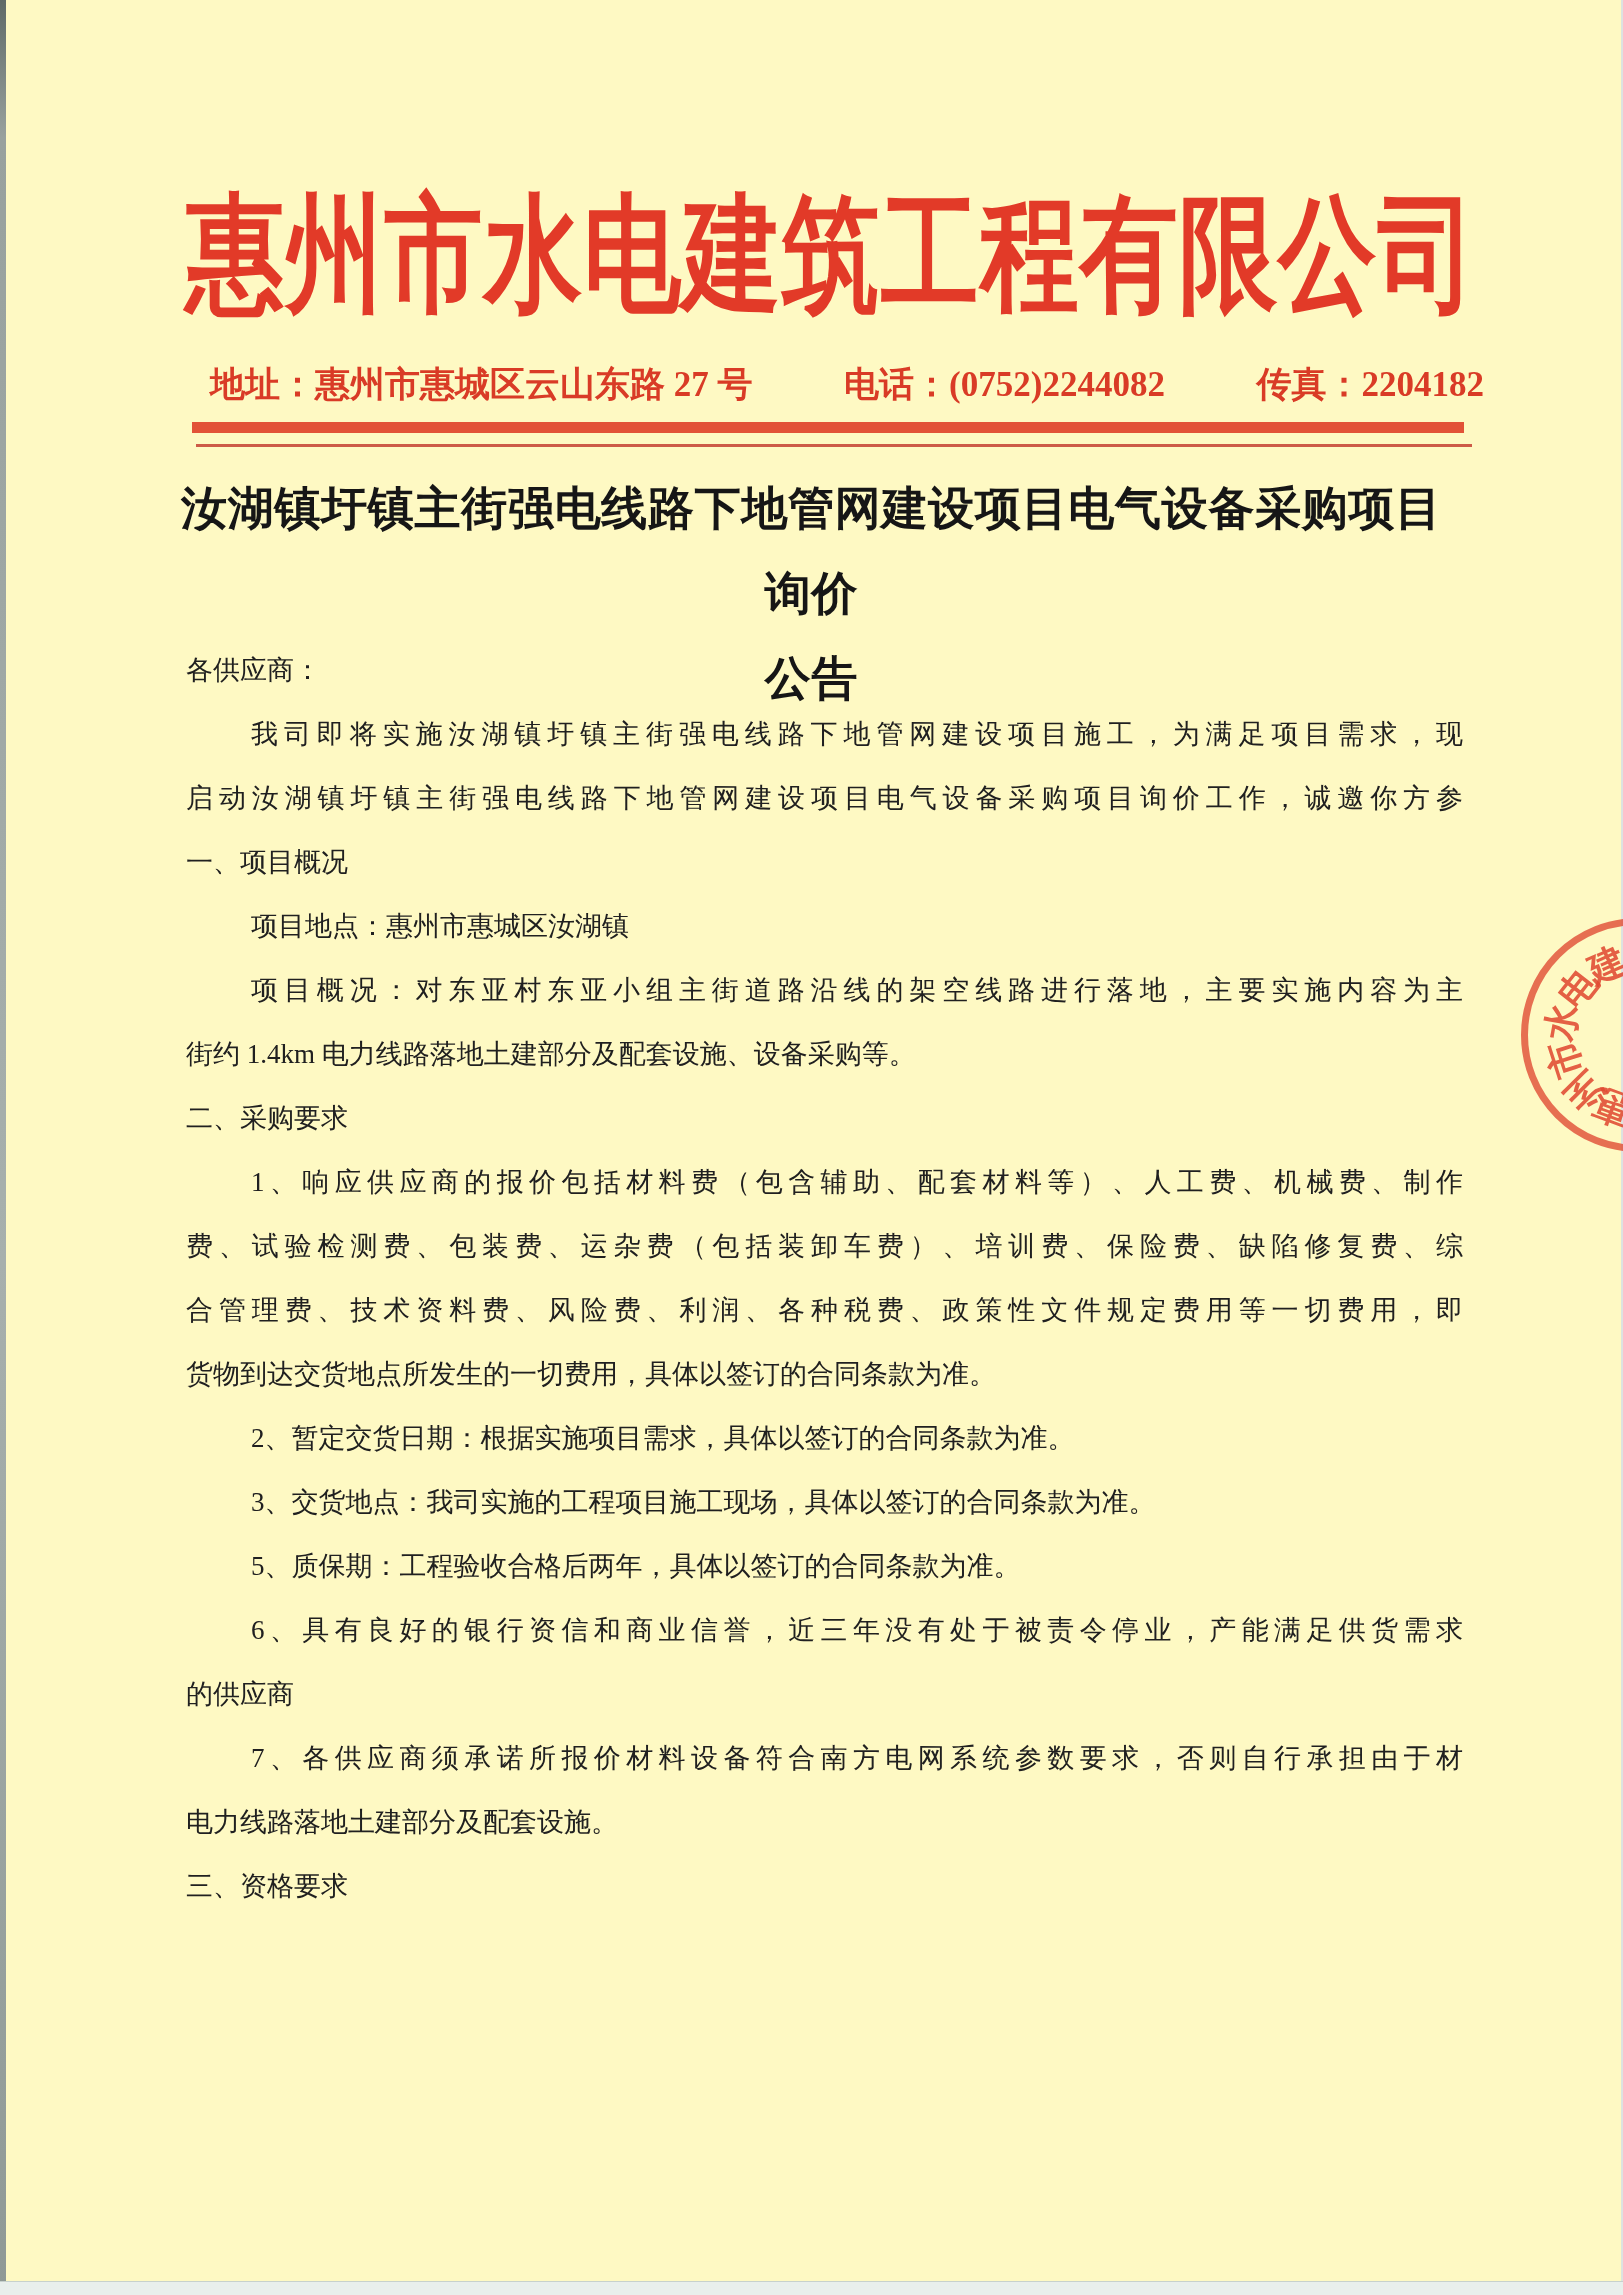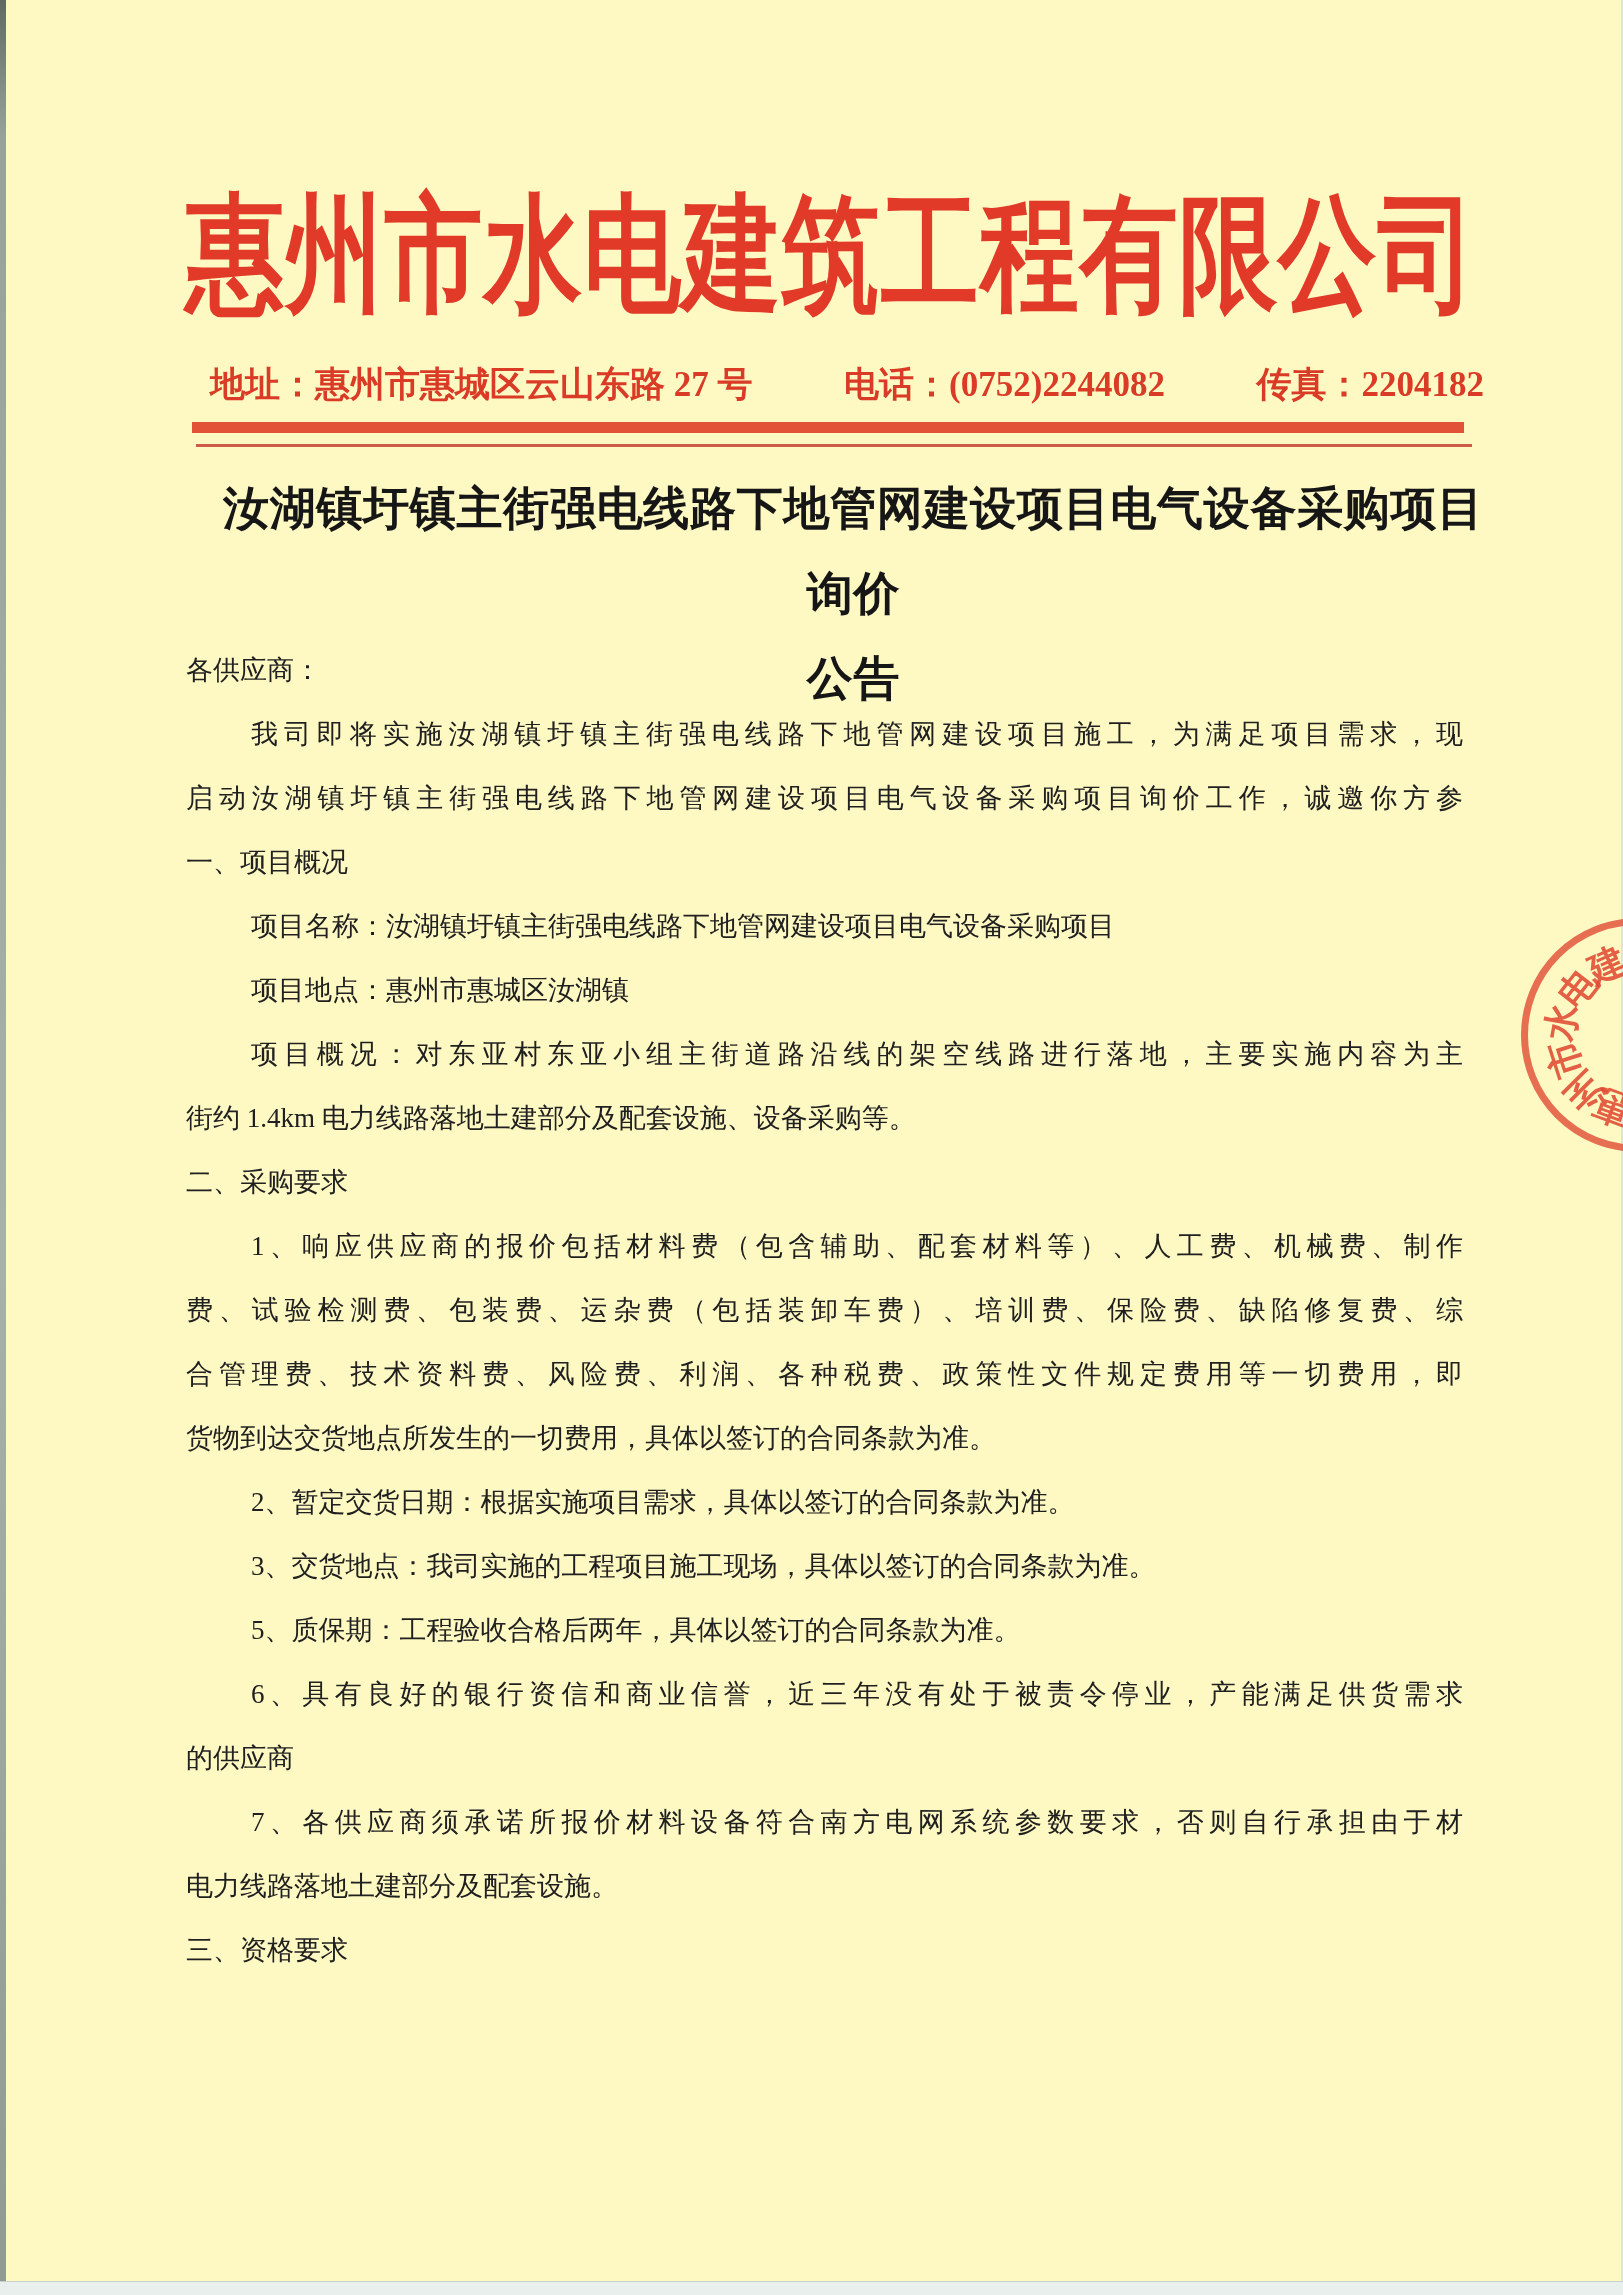--- a/index.html
+++ b/index.html
@@ -34,21 +34,21 @@
     white-space:nowrap;
     margin-left:20px;
   }
   .bar-thick{position:absolute;top:422px;left:192px;width:1272px;height:10.5px;background:#e25237;}
   .bar-thin {position:absolute;top:444px;left:196px;width:1276px;height:2.6px;background:#cd5b47;}
 
   
   .doc-title{
     position:absolute;top:466px;left:173px;width:1277px;
     text-align:center;font-weight:bold;color:#161616;
-    font-size:46px;line-height:85px;letter-spacing:0.7px;margin-left:42px;
+    font-size:46px;line-height:85px;letter-spacing:0.7px;
   }
 
   
   .body-text{
     position:absolute;top:638px;left:186px;width:1277px;
     font-size:27px;line-height:64px;color:#202020;
   }
   .bline{height:64px;white-space:nowrap;}
   .bline.ind{padding-left:65px;}
   .bline.fill{
@@ -95,21 +95,20 @@
   <div class="doc-title">
     <div>汝湖镇圩镇主街强电线路下地管网建设项目电气设备采购项目询价</div>
     <div>公告</div>
   </div>
 
   <div class="body-text">
       <div class="bline">各供应商：</div>
       <div class="bline fill ind">我司即将实施汝湖镇圩镇主街强电线路下地管网建设项目施工，为满足项目需求，现</div>
       <div class="bline fill">启动汝湖镇圩镇主街强电线路下地管网建设项目电气设备采购项目询价工作，诚邀你方参</div>
       <div class="bline">一、项目概况</div>
-      <div class="bline ind">项目名称：汝湖镇圩镇主街强电线路下地管网建设项目电气设备采购项目</div>
       <div class="bline ind">项目地点：惠州市惠城区汝湖镇</div>
       <div class="bline fill ind">项目概况：对东亚村东亚小组主街道路沿线的架空线路进行落地，主要实施内容为主</div>
       <div class="bline">街约 1.4km 电力线路落地土建部分及配套设施、设备采购等。</div>
       <div class="bline">二、采购要求</div>
       <div class="bline fill ind">1、响应供应商的报价包括材料费（包含辅助、配套材料等）、人工费、机械费、制作</div>
       <div class="bline fill">费、试验检测费、包装费、运杂费（包括装卸车费）、培训费、保险费、缺陷修复费、综</div>
       <div class="bline fill">合管理费、技术资料费、风险费、利润、各种税费、政策性文件规定费用等一切费用，即</div>
       <div class="bline">货物到达交货地点所发生的一切费用，具体以签订的合同条款为准。</div>
       <div class="bline ind">2、暂定交货日期：根据实施项目需求，具体以签订的合同条款为准。</div>
       <div class="bline ind">3、交货地点：我司实施的工程项目施工现场，具体以签订的合同条款为准。</div>

